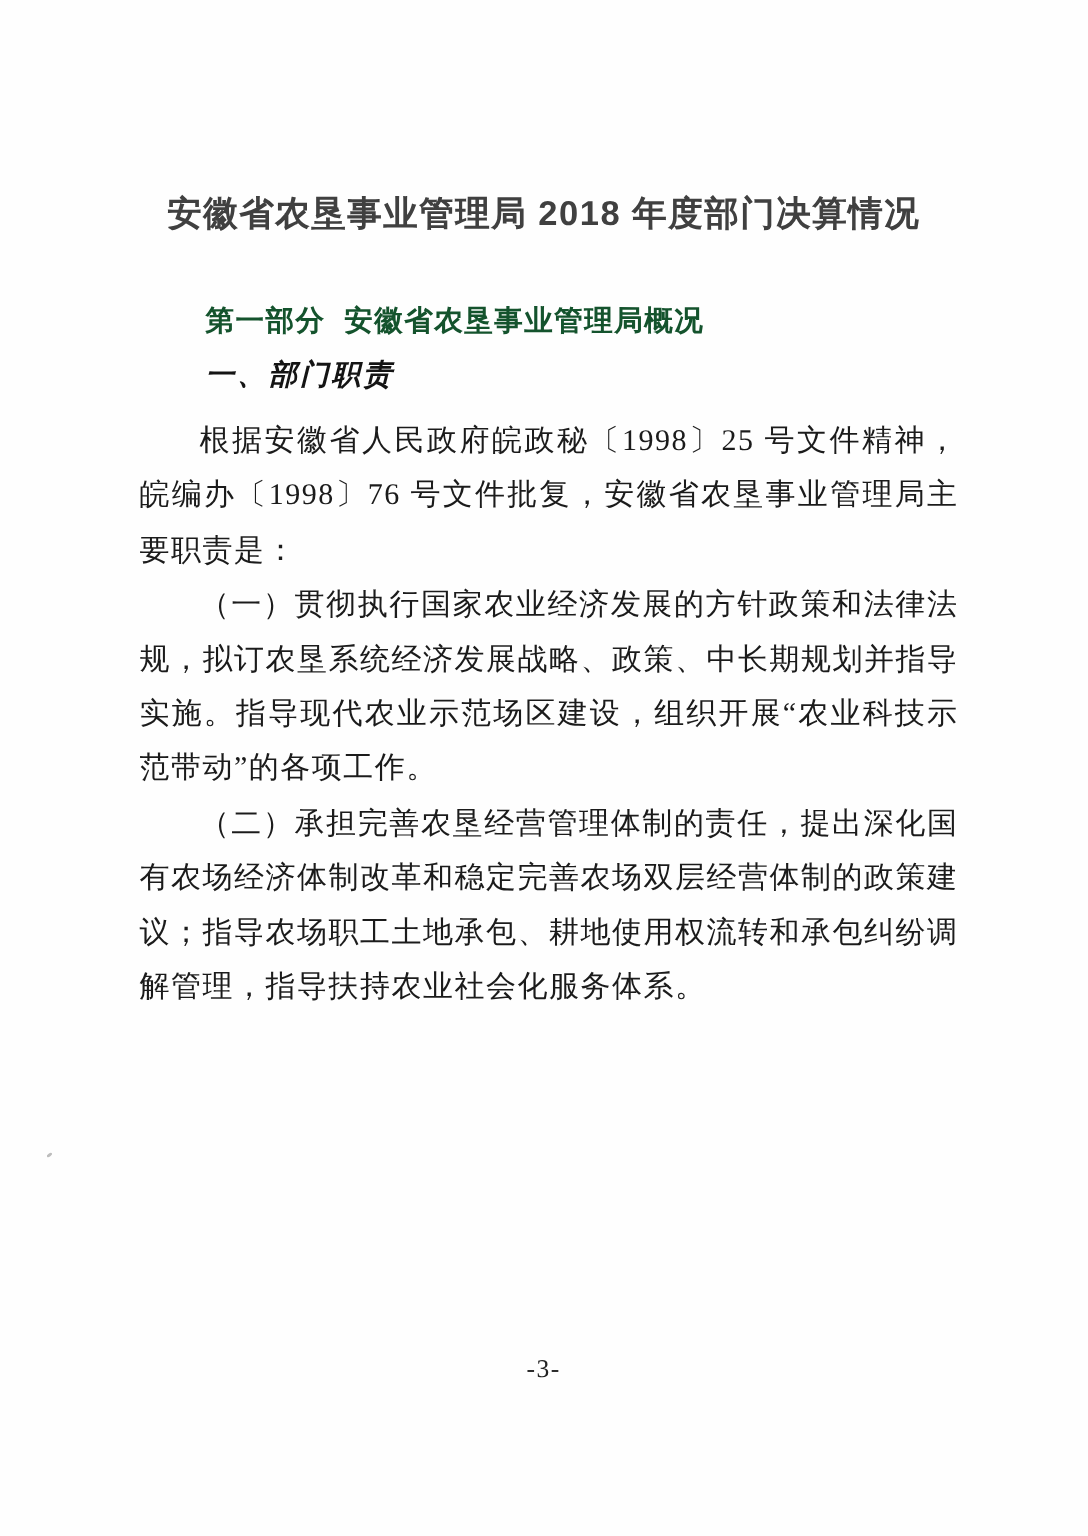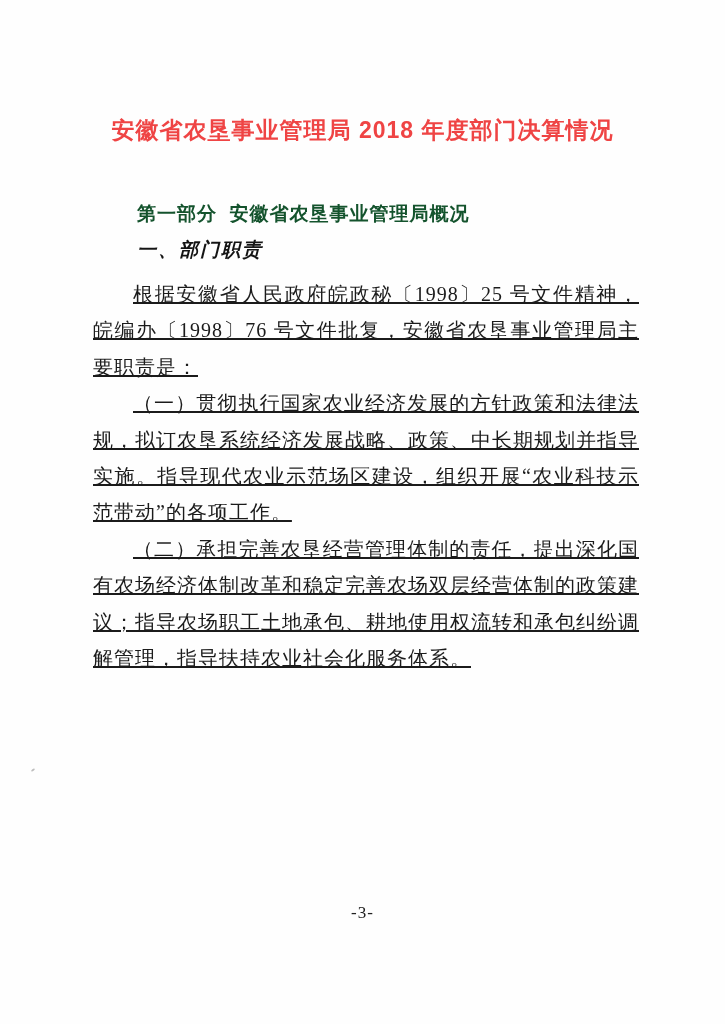--- a/index.html
+++ b/index.html
@@ -12,30 +12,30 @@
     width: 725px;
     height: 1024px;
     margin: 0;
     background: #fefefe;
     overflow: hidden;
     font-family: "Liberation Serif", serif;
     color: #1b1b1b;
   }
   .doc-title {
     position: absolute;
-    top: 115px;
+    top: 127px;
     left: 0;
     width: 100%;
     margin: 0;
     text-align: center;
     font-family: "Liberation Sans", sans-serif;
     font-weight: 700;
     font-size: 23px;
     letter-spacing: 1px;
-    color: #ef4444;
+    color: #404040;
   }
   .section-heading {
     position: absolute;
     top: 201px;
     left: 137px;
     font-family: "Liberation Sans", sans-serif;
     font-weight: 700;
     font-size: 19px;
     letter-spacing: 1px;
     white-space: pre-wrap;
@@ -54,21 +54,20 @@
   }
   .body-text {
     position: absolute;
     top: 276px;
     left: 93px;
     width: 546px;
     font-size: 20px;
     line-height: 36.4px;
     letter-spacing: 1px;
     text-align: justify;
-    text-decoration: underline;
   }
   .body-text p.body-paragraph {
     margin: 0;
     padding: 0;
     text-indent: 2em;
   }
   .page-number {
     position: absolute;
     top: 903px;
     left: 0;

